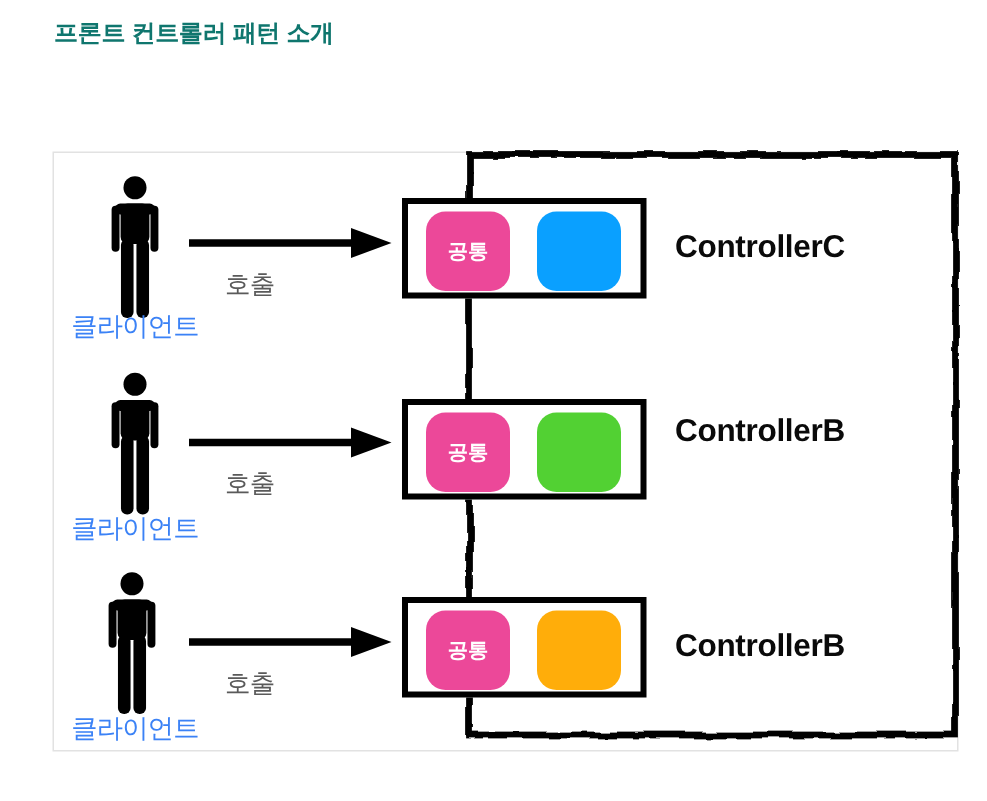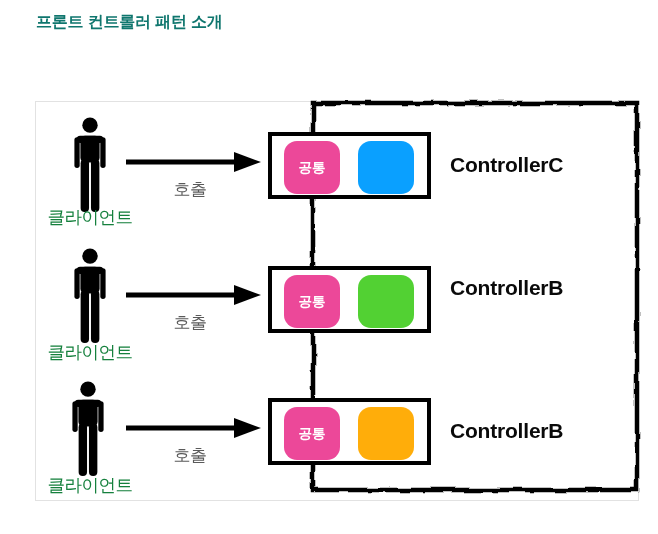--- a/index.html
+++ b/index.html
@@ -26,27 +26,27 @@
     position: absolute; left: 35px; top: 101px;
     width: 604px; height: 400px;
     border: 1px solid #e2e2e2; background: #ffffff;
   }
 
   .bigbox-svg { position: absolute; left: 306px; top: 96px; }
 
   .person-svg { position: absolute; width: 50px; height: 96px; }
   .client-label {
     position: absolute; left: 38px; width: 104px;
-    text-align: center; font-size: 17.5px; color: #15803d;
+    text-align: center; font-size: 17.5px; color: #3b82f6;
     letter-spacing: -0.5px; white-space: nowrap;
   }
   .arrow-svg { position: absolute; left: 124px; width: 138px; height: 24px; }
   .call-label {
     position: absolute; left: 150px; width: 80px;
-    text-align: center; font-size: 17px; color: #5a5a5a;
+    font-size: 17px; color: #5a5a5a;
     letter-spacing: -0.5px;
   }
 
   .ctrl-box {
     position: absolute; left: 268px; width: 163px; height: 67px;
     background: #ffffff; border: 4px solid #000000;
   }
   .common-chip {
     position: absolute; left: 12px; top: 5px; width: 56px; height: 53px;
     background: #ec4899; border-radius: 13px;

